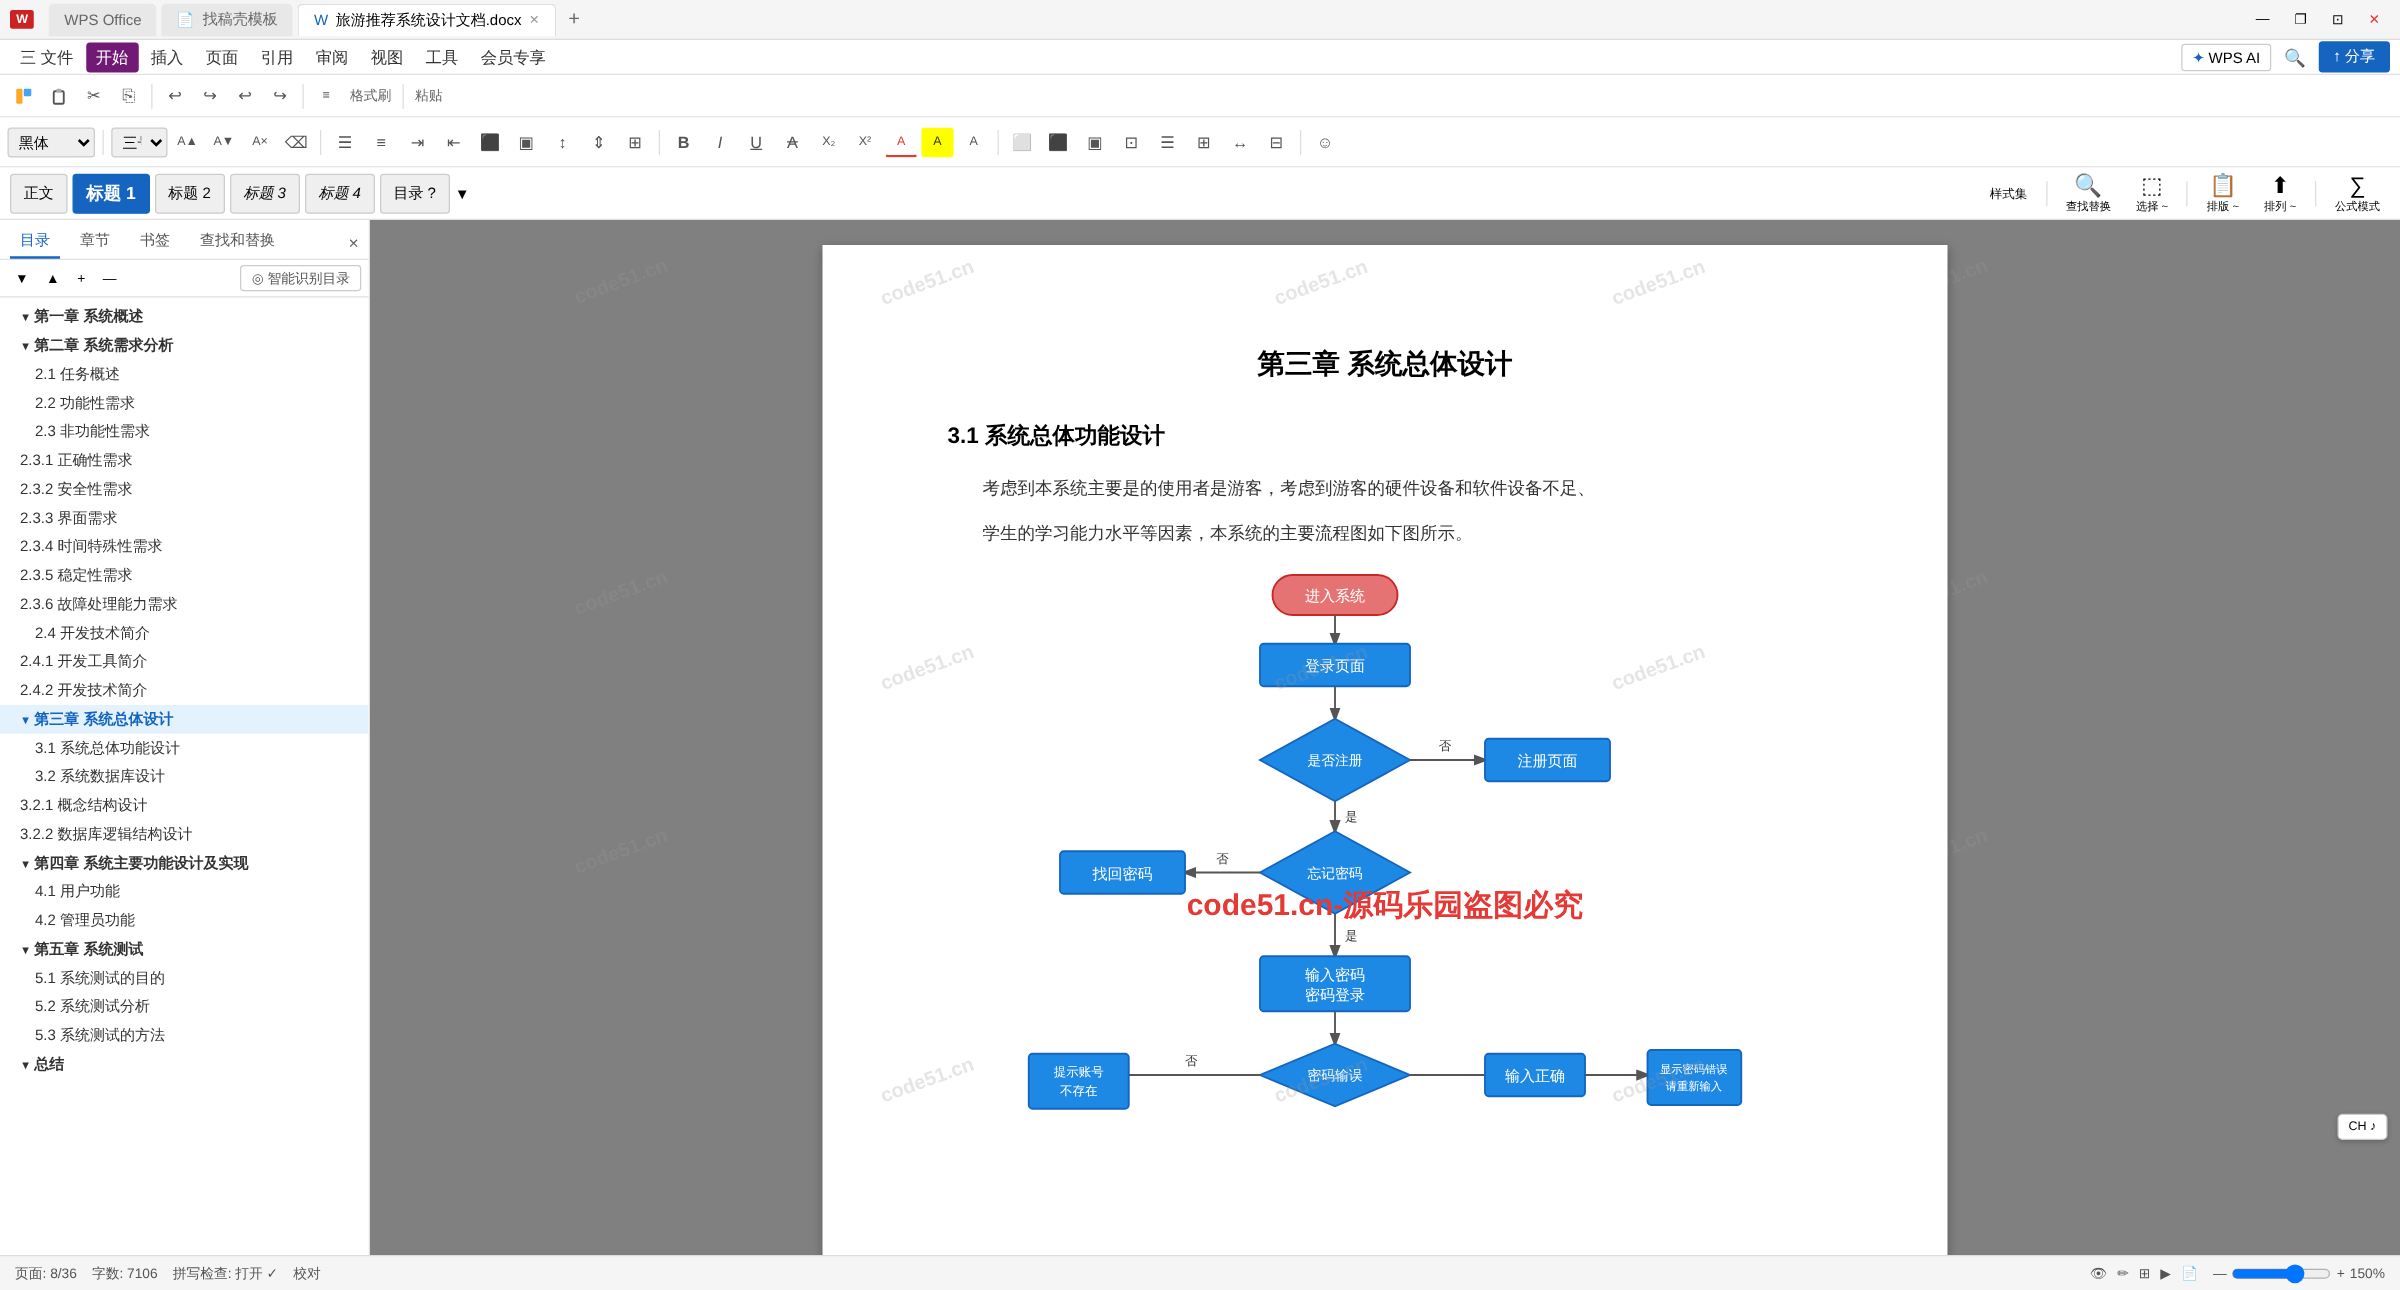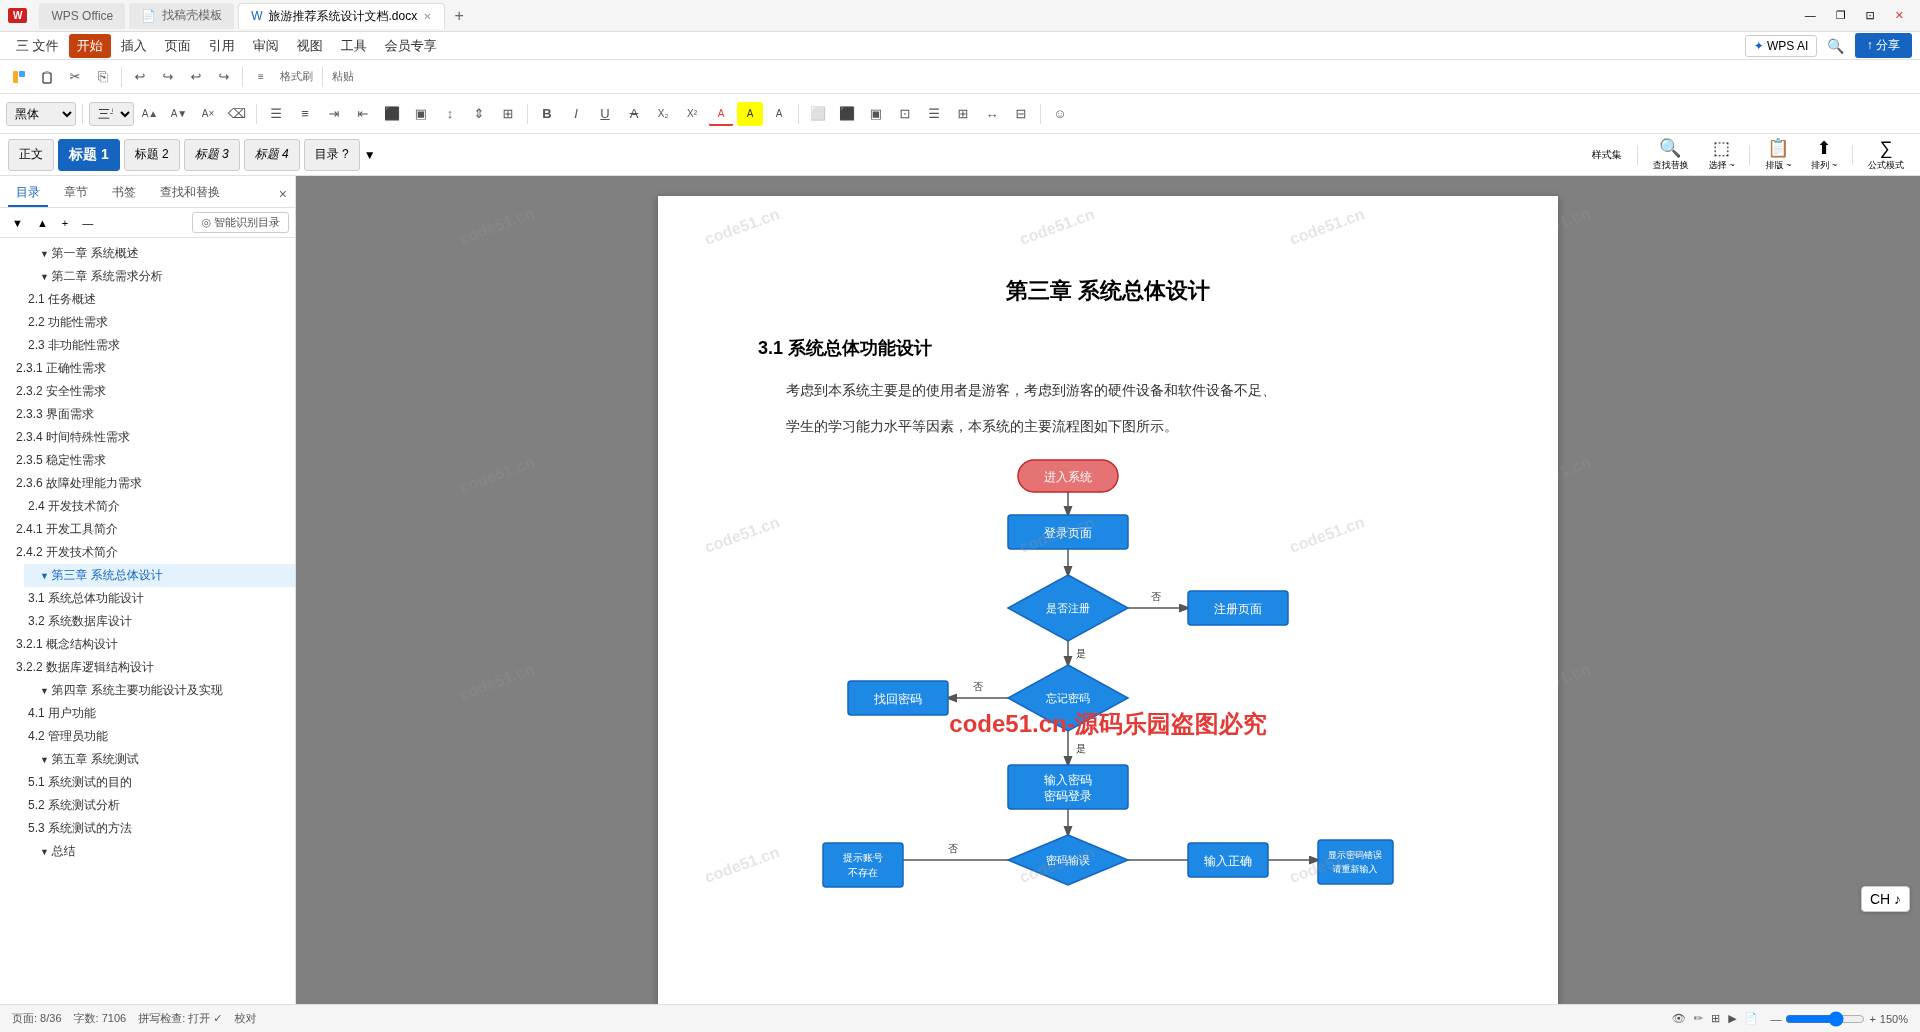--- a/index.html
+++ b/index.html
@@ -32,21 +32,21 @@
       background: #fff;
       display: flex;
       align-items: center;
       padding: 0 8px;
       border-bottom: 1px solid #e0e0e0;
       gap: 2px;
     }
     .menu-item {
       padding: 3px 8px; font-size: 13px; cursor: pointer; border-radius: 3px; color: #333;
     }
-    .menu-item.active { background: #c2410c; color: white; }
+    .menu-item.active { background: #701a75; color: white; }
 
     
     #toolbar1 {
       height: 34px;
       background: #fff;
       display: flex;
       align-items: center;
       padding: 0 6px;
       border-bottom: 1px solid #e0e0e0;
       gap: 2px;
@@ -124,21 +124,21 @@
       font-size: 11px; cursor: pointer; display: flex; align-items: center; gap: 3px; color: #555;
     }
     #toc-tree {
       flex: 1; overflow-y: auto; padding: 4px 0;
     }
     .toc-item {
       padding: 3px 12px 3px 16px; font-size: 12px; cursor: pointer; color: #333;
       white-space: nowrap; overflow: hidden; text-overflow: ellipsis;
     }
     .toc-item.active { background: #e3f2fd; color: #1565c0; }
-    .toc-item.level1 { padding-left: 16px; font-weight: normal; margin-left: 24px; }
+    .toc-item.level1 { padding-left: 16px; font-weight: bold; }
     .toc-item.level2 { padding-left: 28px; }
     .toc-item.level3 { padding-left: 16px; }
     .close-sidebar { margin-left: auto; cursor: pointer; font-size: 14px; color: #666; }
 
     
     #doc-area {
       flex: 1;
       background: #808080;
       overflow-y: auto;
       display: flex;
@@ -230,21 +230,21 @@
       font-size: 12px; cursor: pointer; border: none;
     }
 
     
     .fc-container { display: flex; justify-content: center; margin-top: 10px; }
 
     
     .ch-btn {
       position: fixed; right: 10px; bottom: 120px;
       background: #fff; border: 1px solid #ccc; border-radius: 4px;
-      padding: 4px 8px; font-size: 14px; cursor: pointer; box-shadow: 0 1px 4px rgba(0,0,0,0.2);
+      padding: 4px 8px; font-size: 10px; cursor: pointer; box-shadow: 0 1px 4px rgba(0,0,0,0.2);
     }
   </style>
 </head>
 <body>
 
 <div id="titlebar">
   <span class="wps-logo">W</span>
   <div class="tab-item inactive">
     <span>WPS Office</span>
   </div>

